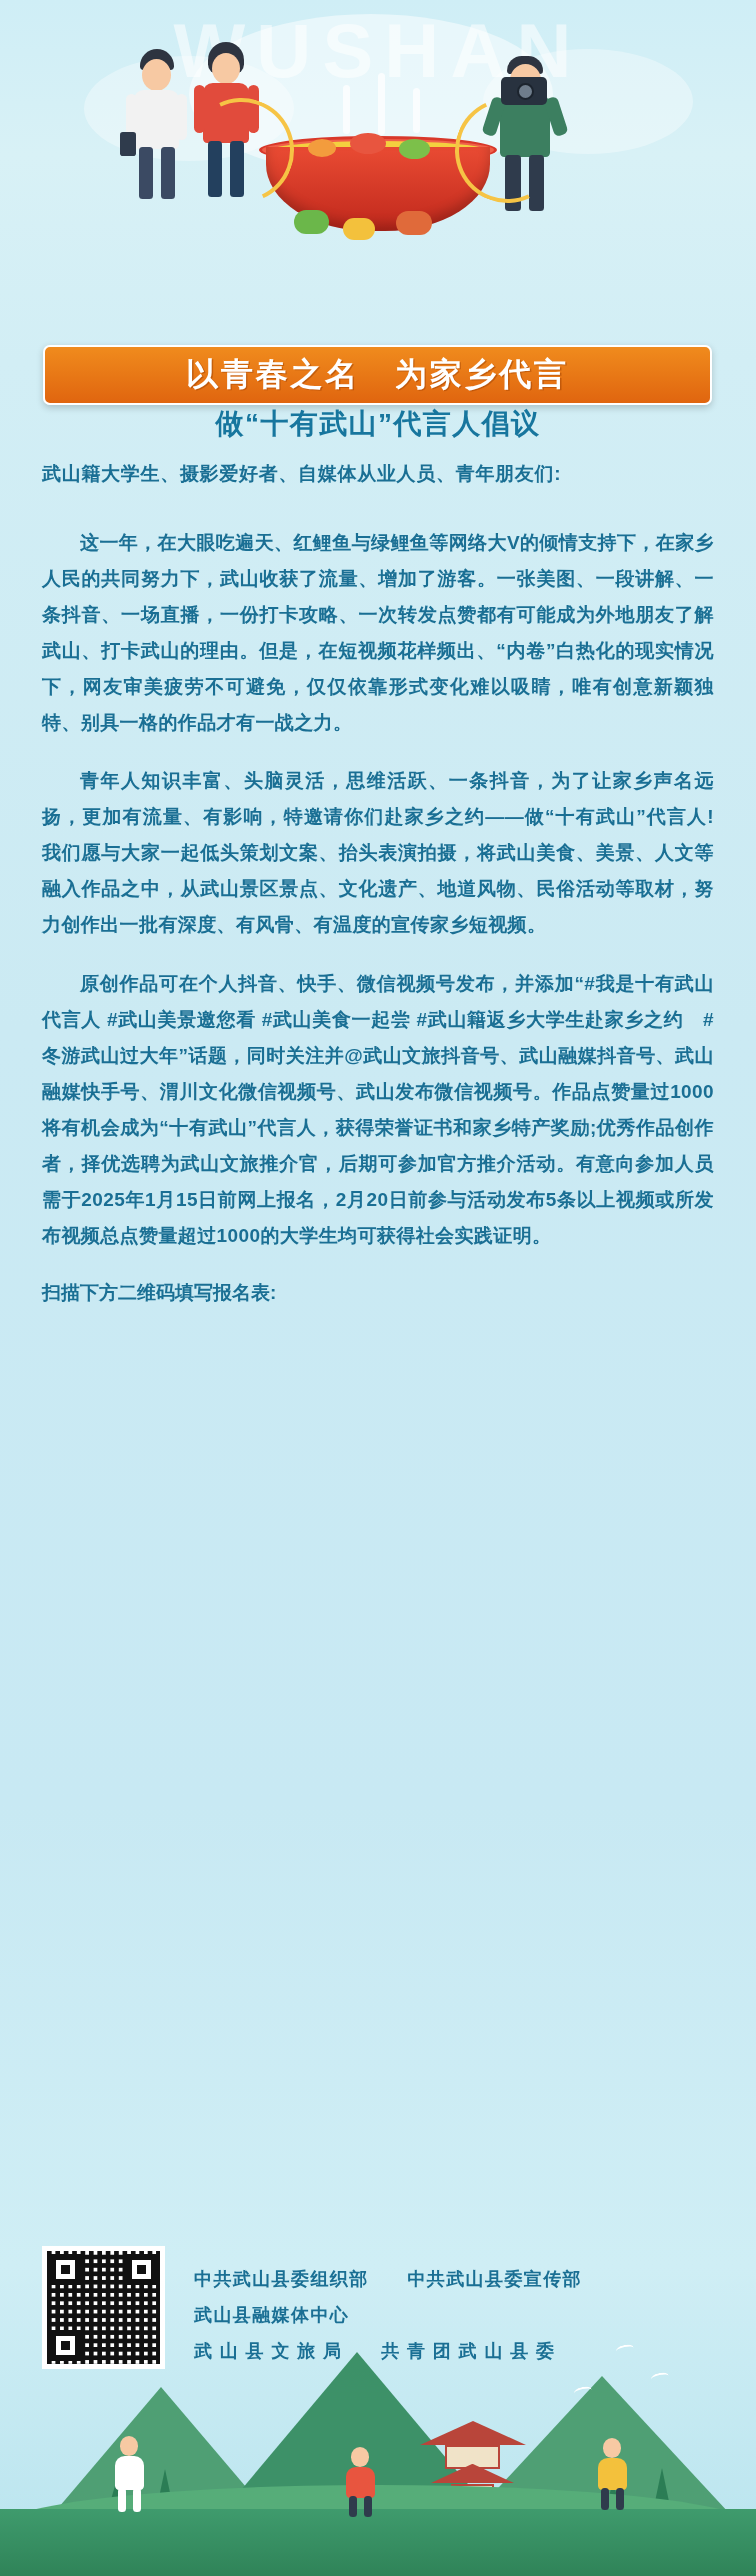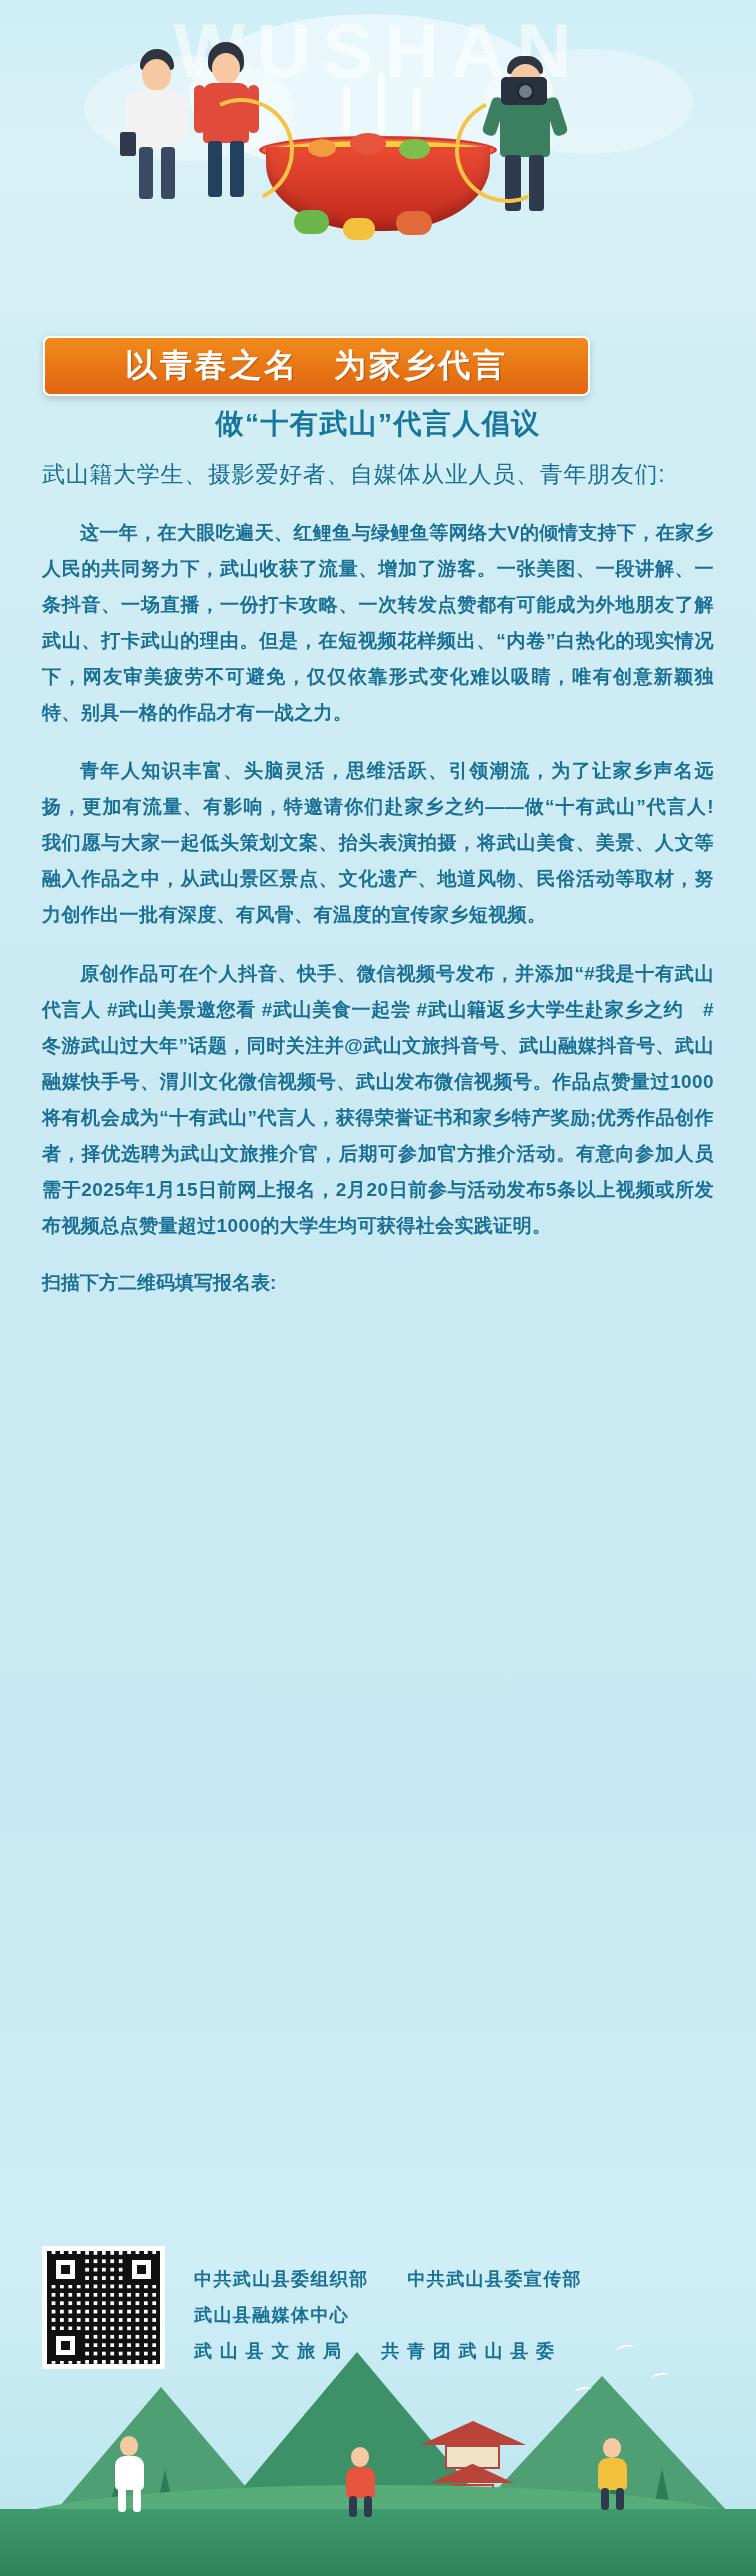--- a/index.html
+++ b/index.html
@@ -98,22 +98,22 @@
   .person { position: absolute; }
   .head { position: absolute; border-radius: 50%; background: #f7c9a3; }
   .hair { position: absolute; border-radius: 19.6px 19.6px 4.2px 4.2px; background: #2e3440; }
   .body-shape { position: absolute; border-radius: 9.8px 9.8px 4.2px 4.2px; }
   .leg { position: absolute; background: #3b4a63; border-radius: 3.5px; }
   .arm { position: absolute; border-radius: 5.6px; }
 
   
   .banner {
     position: absolute;
-    left: 43px; top: 336px;
-    width: 547px; height: 60px;
+    left: 43px; top: 345px;
+    width: 669px; height: 60px;
     background: linear-gradient(180deg,#f08b1d 0%, #e0650f 100%);
     border-radius: 7px;
     border: 2.8px solid #ffffff;
     box-shadow: 0 2.8px 7px rgba(0,0,0,0.18);
     display: flex;
     align-items: center;
     justify-content: center;
   }
   .banner-text {
     color: #ffffff;
@@ -146,25 +146,25 @@
   }
 
   
   .content {
     position: absolute;
     left: 42px;
     top: 457px;
     width: 672px;
   }
   .salutation {
-    font-size: 23px;
-    font-weight: normal;
+    font-size: 19px;
+    font-weight: bold;
     color: #1a6f94;
     line-height: 34px;
-    margin-bottom: 24px;
+    margin-bottom: 34px;
     letter-spacing: 0.7px;
   }
   p.para {
     font-size: 19px;
     line-height: 36px;
     color: #1a6f94;
     text-align: justify;
     text-indent: 2em;
     margin-bottom: 22.4px;
     letter-spacing: 0.4px;
@@ -353,21 +353,21 @@
   <div class="banner-wing wing-left"></div>
   <div class="banner-wing wing-right"></div>
   <div class="banner">
     <span class="banner-text">以青春之名　为家乡代言</span>
   </div>
   <div class="subtitle">做“十有武山”代言人倡议</div>
 
   <div class="content">
     <div class="salutation">武山籍大学生、摄影爱好者、自媒体从业人员、青年朋友们:</div>
     <p class="para">这一年，在大眼吃遍天、红鲤鱼与绿鲤鱼等网络大V的倾情支持下，在家乡人民的共同努力下，武山收获了流量、增加了游客。一张美图、一段讲解、一条抖音、一场直播，一份打卡攻略、一次转发点赞都有可能成为外地朋友了解武山、打卡武山的理由。但是，在短视频花样频出、“内卷”白热化的现实情况下，网友审美疲劳不可避免，仅仅依靠形式变化难以吸睛，唯有创意新颖独特、别具一格的作品才有一战之力。</p>
-    <p class="para">青年人知识丰富、头脑灵活，思维活跃、引领潮流，为了让家乡声名远扬，更加有流量、有影响，特邀请你们赴家乡之约——做“十有武山”代言人! 我们愿与大家一起低头策划文案、抬头表演拍摄，将武山美食、美景、人文等融入作品之中，从武山景区景点、文化遗产、地道风物、民俗活动等取材，努力创作出一批有深度、有风骨、有温度的宣传家乡短视频。</p>
+    <p class="para">青年人知识丰富、头脑灵活，思维活跃、一条抖音，为了让家乡声名远扬，更加有流量、有影响，特邀请你们赴家乡之约——做“十有武山”代言人! 我们愿与大家一起低头策划文案、抬头表演拍摄，将武山美食、美景、人文等融入作品之中，从武山景区景点、文化遗产、地道风物、民俗活动等取材，努力创作出一批有深度、有风骨、有温度的宣传家乡短视频。</p>
     <p class="para">原创作品可在个人抖音、快手、微信视频号发布，并添加“#我是十有武山代言人 #武山美景邀您看 #武山美食一起尝 #武山籍返乡大学生赴家乡之约　#冬游武山过大年”话题，同时关注并@武山文旅抖音号、武山融媒抖音号、武山融媒快手号、渭川文化微信视频号、武山发布微信视频号。作品点赞量过1000将有机会成为“十有武山”代言人，获得荣誉证书和家乡特产奖励;优秀作品创作者，择优选聘为武山文旅推介官，后期可参加官方推介活动。有意向参加人员需于2025年1月15日前网上报名，2月20日前参与活动发布5条以上视频或所发布视频总点赞量超过1000的大学生均可获得社会实践证明。</p>
     <div class="scan-line">扫描下方二维码填写报名表:</div>
   </div>
 
   <div class="sign-block">
     <div class="qr">
       <div class="qr-inner">
         <span class="qr-eye qr-e1">
             <i></i>
           </span>

